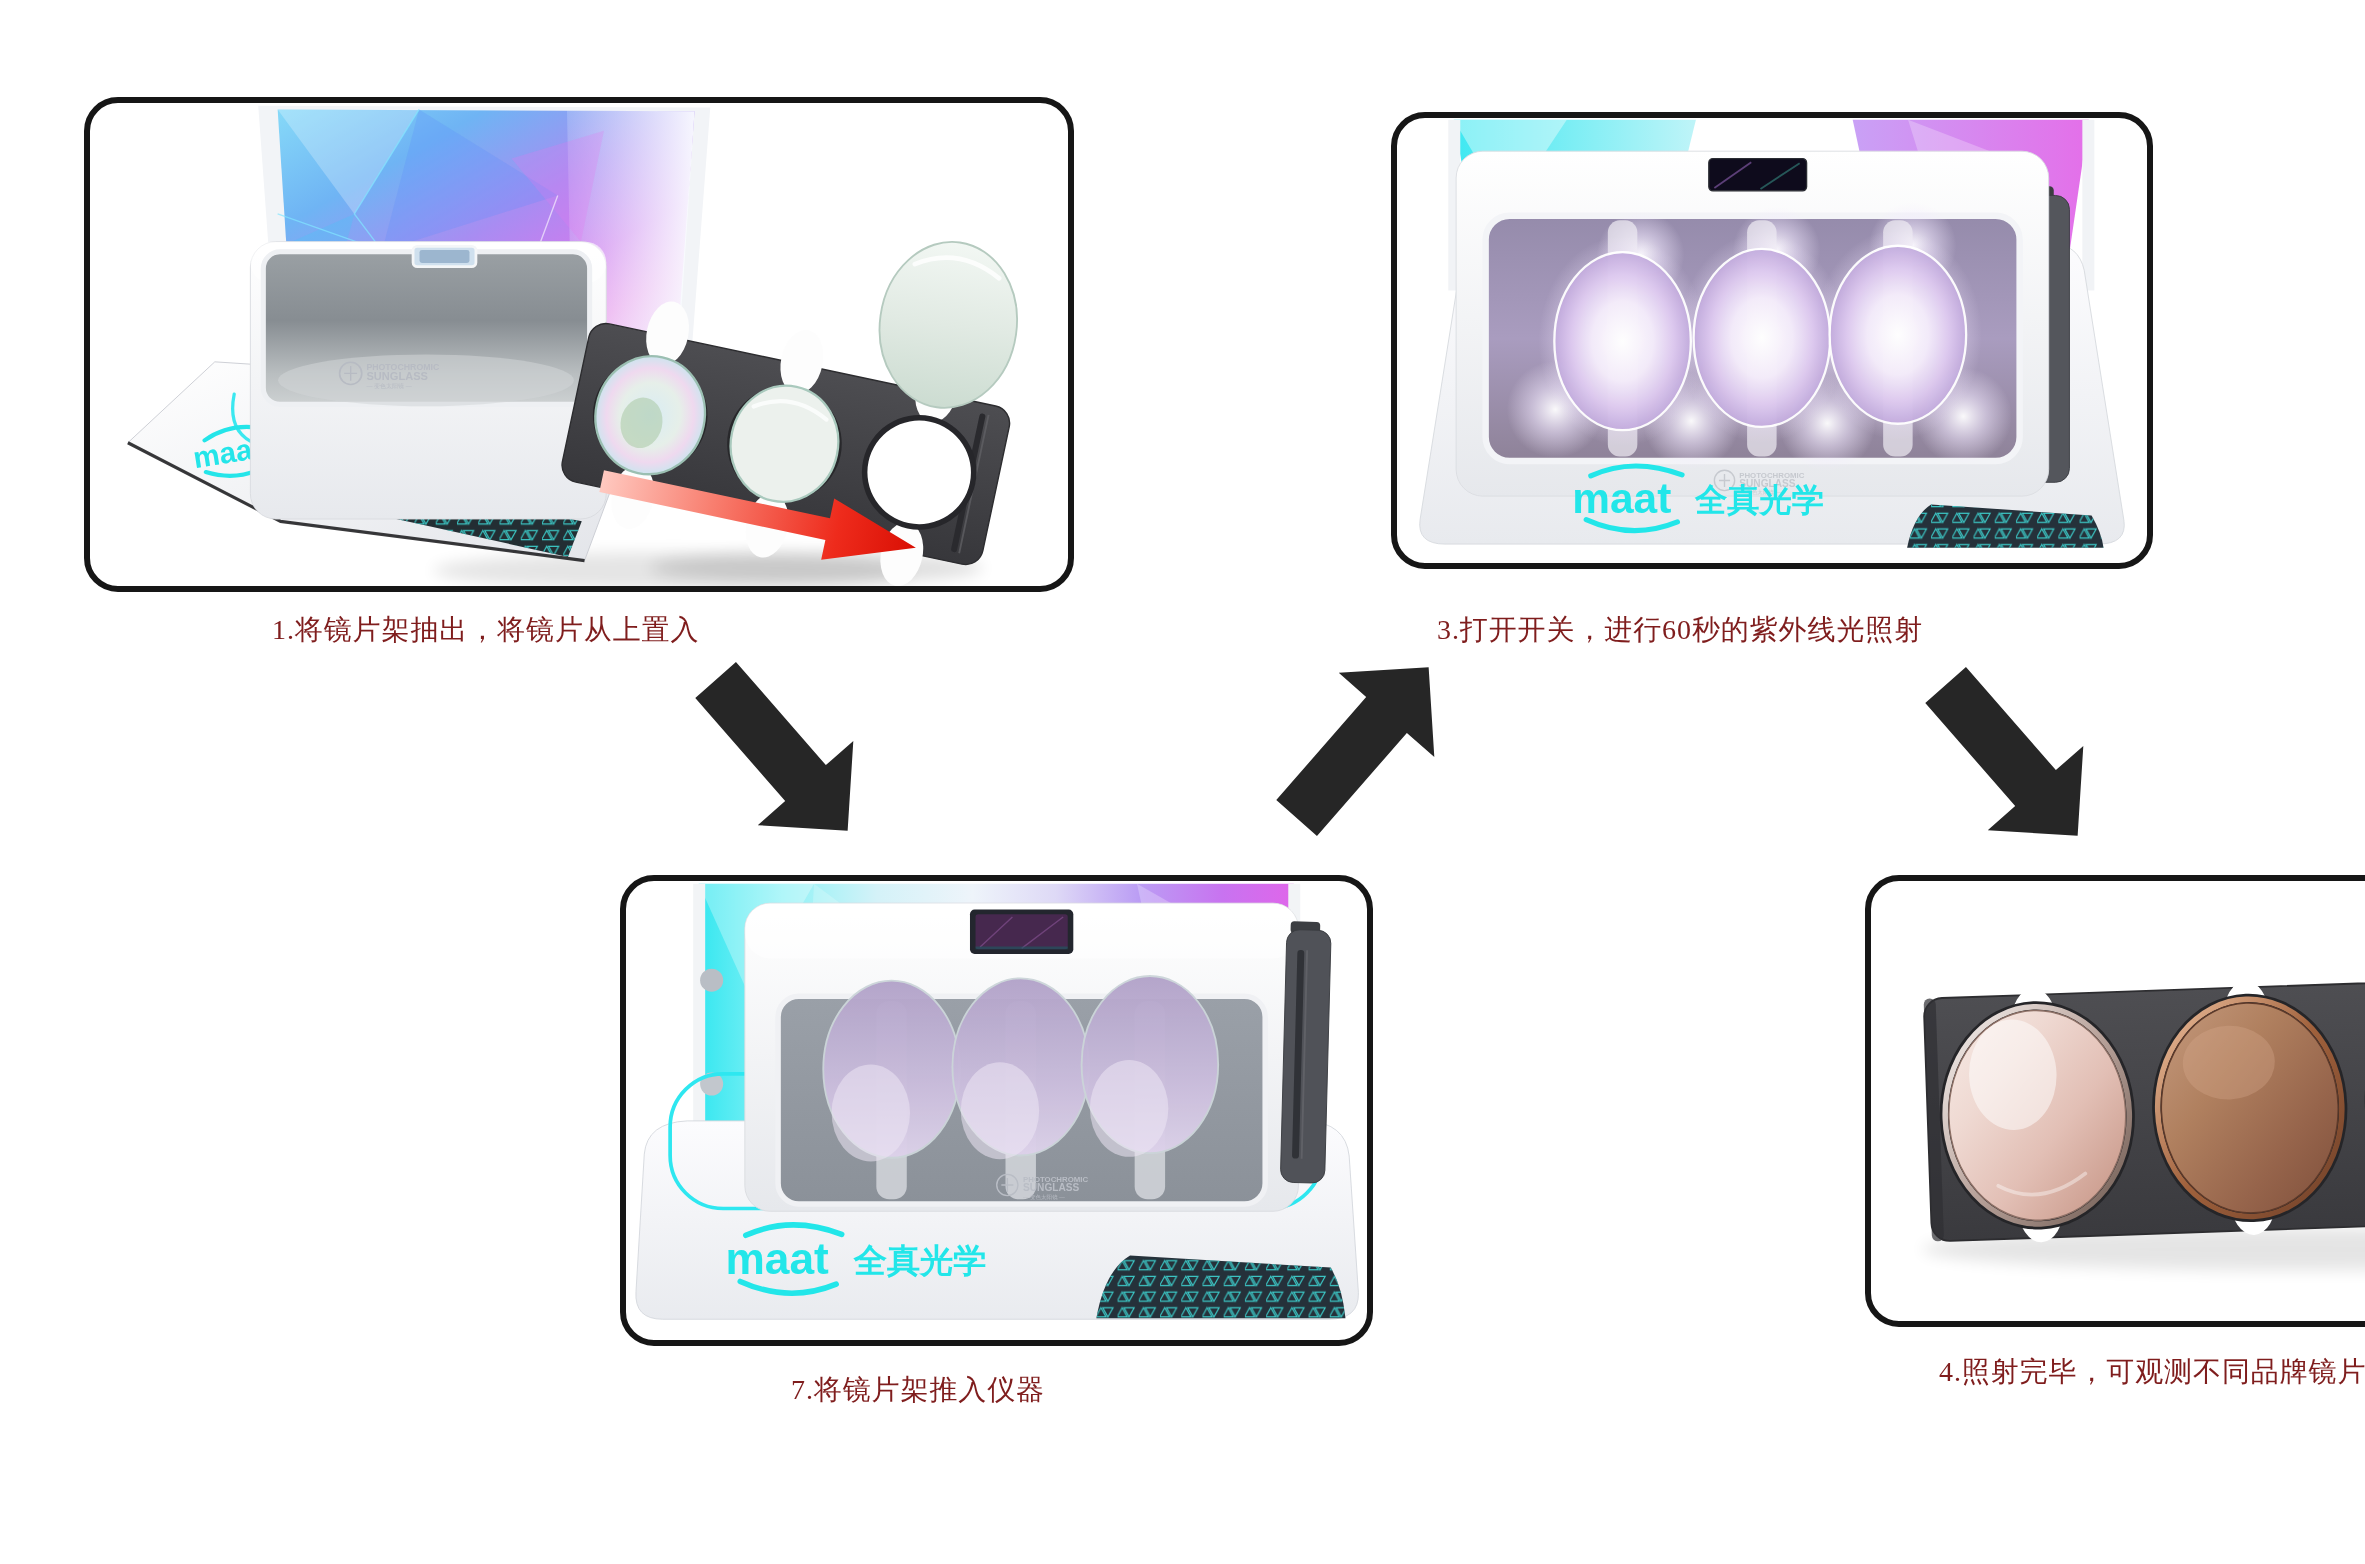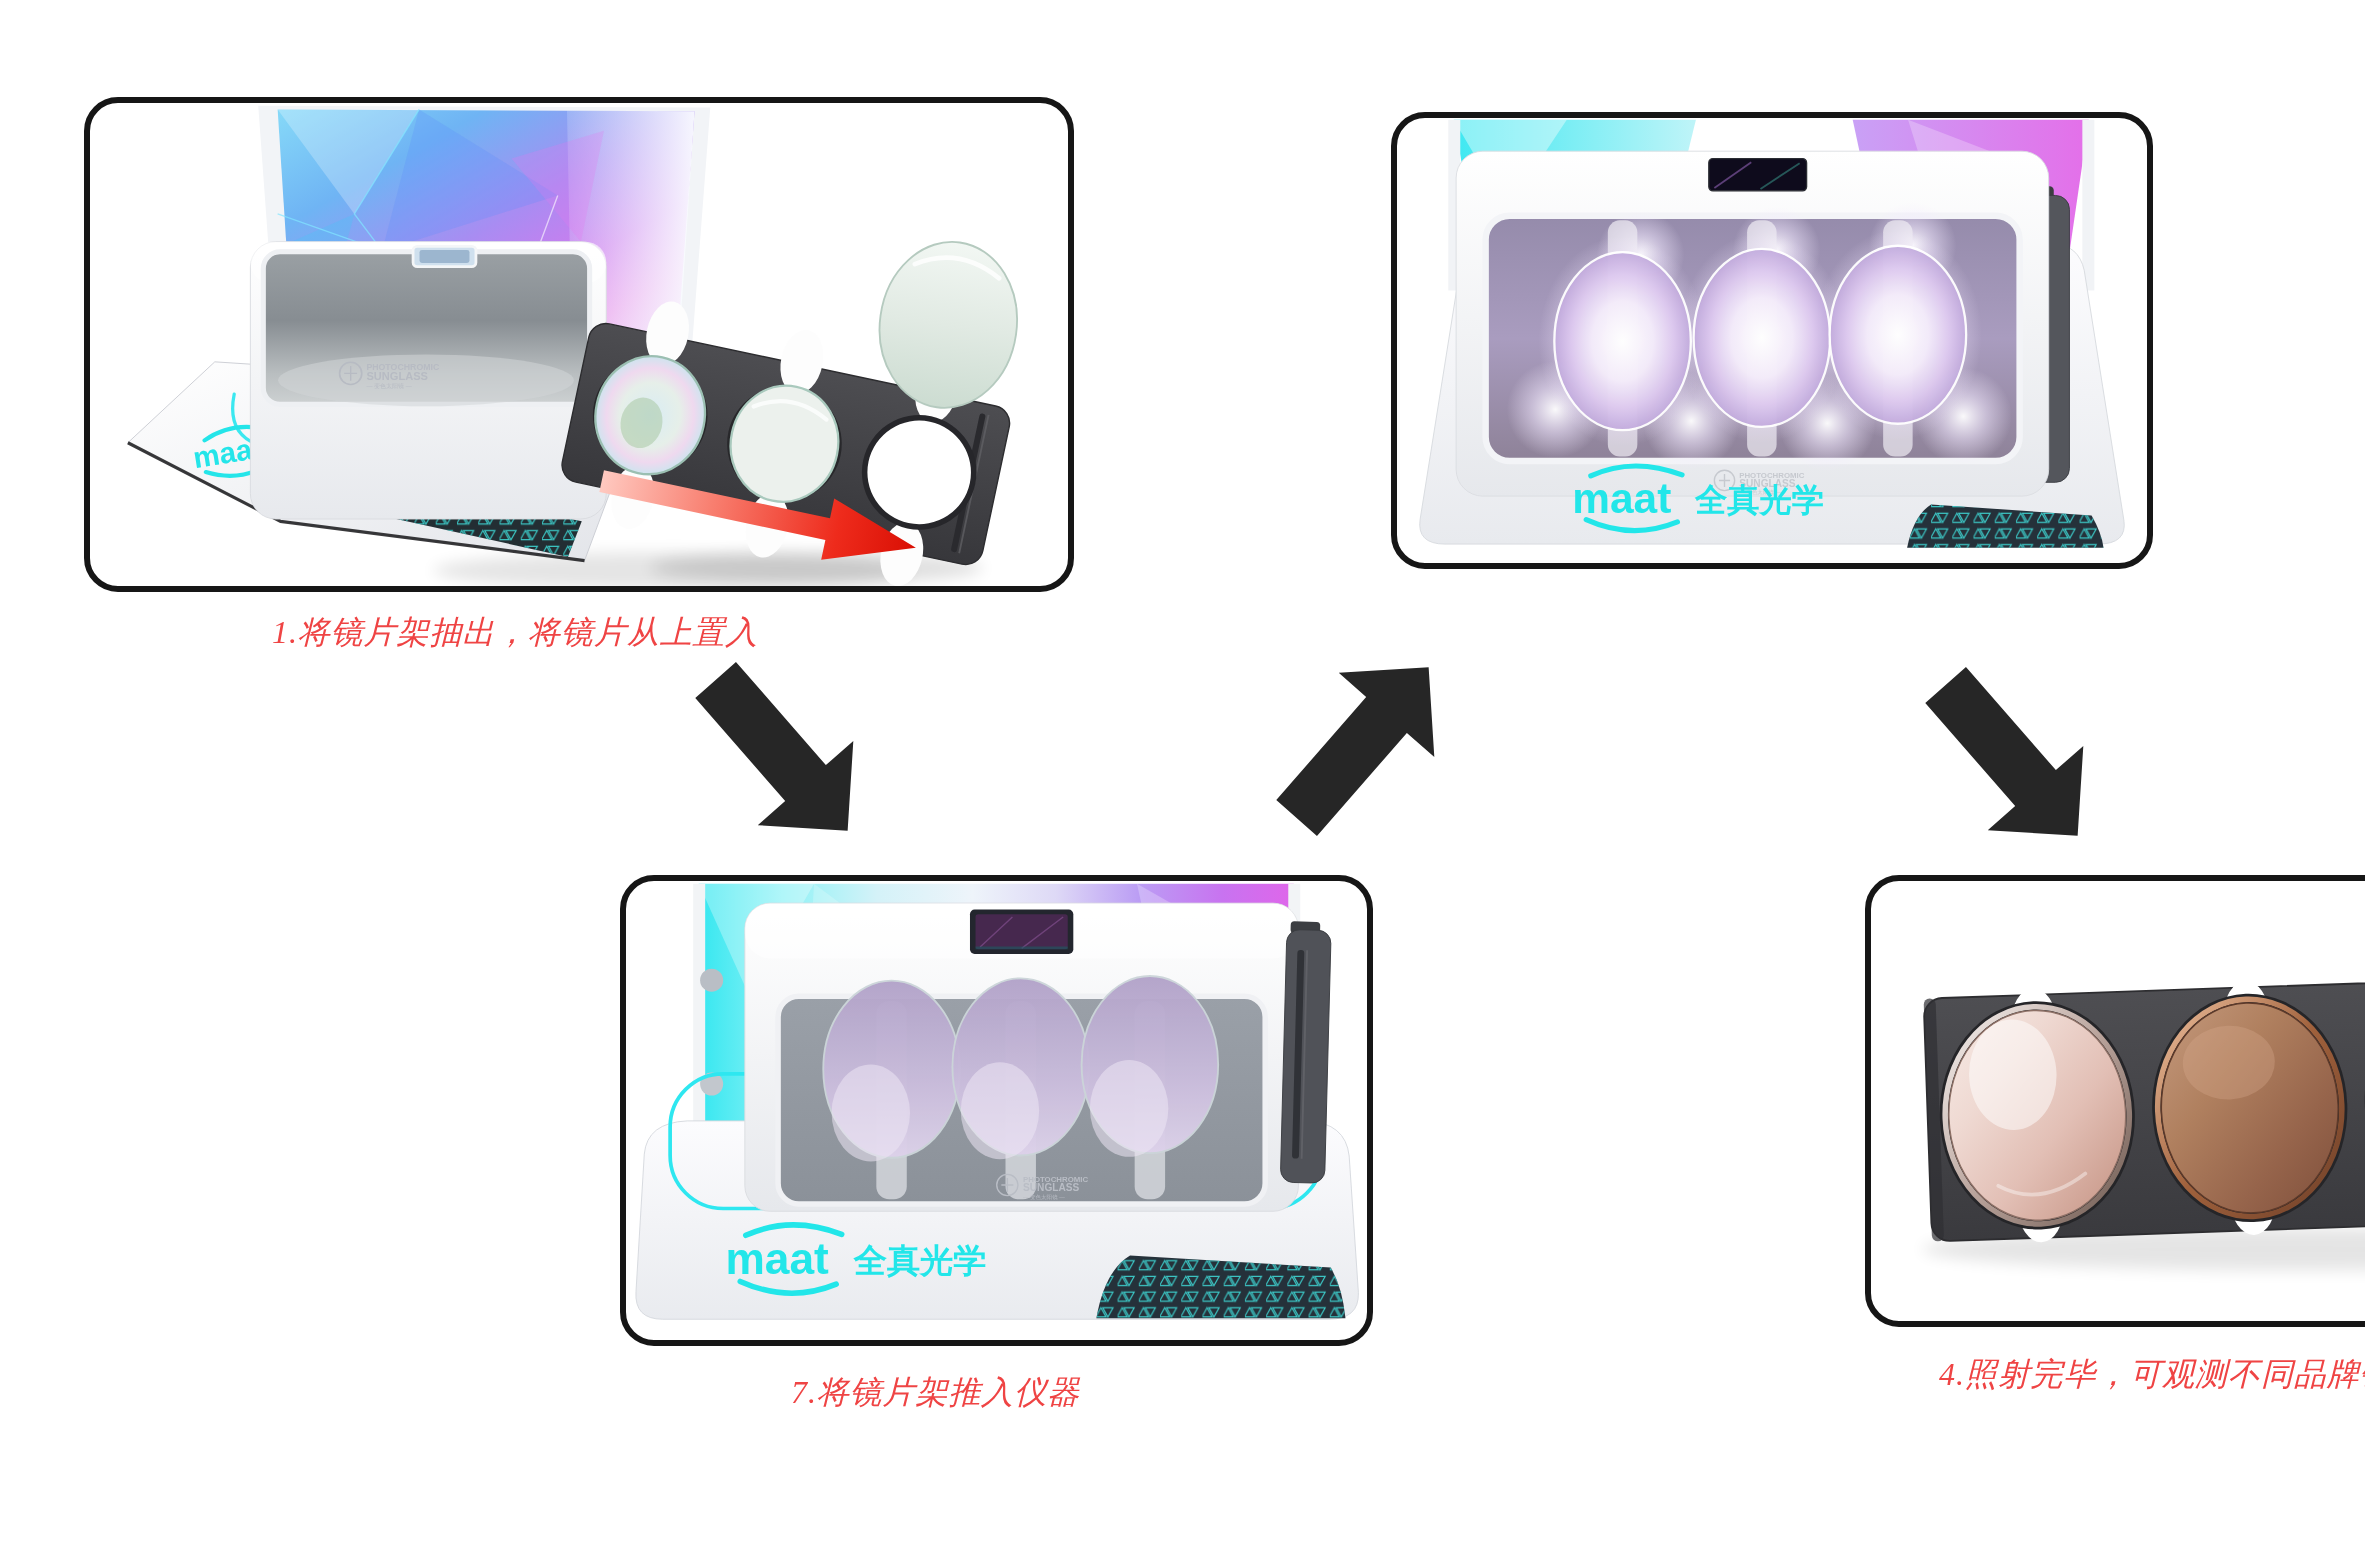--- a/index.html
+++ b/index.html
@@ -6,21 +6,21 @@
   .stage{position:relative;width:2794px;height:1565px;background:#ffffff;overflow:hidden;
          font-family:"Liberation Sans","DejaVu Sans",sans-serif;}
   .panel{position:absolute;box-sizing:border-box;border:6.2px solid #161616;border-radius:34px;
          background:#ffffff;overflow:hidden;}
   .panel svg{display:block;width:100%;height:100%;}
   #panel1{left:84px;top:97px;width:990px;height:495px;}
   #panel2{left:620px;top:875px;width:753px;height:471px;}
   #panel3{left:1391px;top:112px;width:762px;height:457px;}
   #panel4{left:1865px;top:875px;width:827px;height:452px;}
   .caption{position:absolute;font-family:"Liberation Serif","DejaVu Serif",serif;
-           font-size:32px;color:#ef4444;letter-spacing:0.9px;white-space:nowrap;font-style:italic;}
+           font-size:28px;color:#7f1d1d;letter-spacing:0.9px;white-space:nowrap;}
   #caption1{left:272px;top:611px;}
   #caption2{left:791px;top:1371px;}
   #caption3{left:1437px;top:611px;}
   #caption4{left:1939px;top:1354px;width:700px;white-space:normal;line-height:1.3;}
   .flow-arrow{position:absolute;}
   #arrow1{left:687px;top:661px;}
   #arrow2{left:1268px;top:643px;}
   #arrow3{left:1917px;top:666px;}
 </style>
 </head>
@@ -482,16 +482,17 @@
     <g transform="translate(0,410) scale(1,-1)">
       <polygon points="103,2 293,220 351,169 339,359 149,347 207,296 17,78" fill="#262626"></polygon>
     </g>
   </svg>
   <svg id="arrow3" class="flow-arrow" width="185" height="194" viewBox="0 0 390 410">
     <polygon points="103,2 293,220 351,169 339,359 149,347 207,296 17,78" fill="#262626"></polygon>
   </svg>
 
   <div class="caption" id="caption1">1.将镜片架抽出，将镜片从上置入</div>
   <div class="caption" id="caption2">7.将镜片架推入仪器</div>
+  <div class="caption" id="caption3">3.打开开关，进行60秒的紫外线光照射</div>
   <div class="caption" id="caption4">4.照射完毕，可观测不同品牌镜片的变色情况</div>
 
 </div>
 
 
 </body></html>

